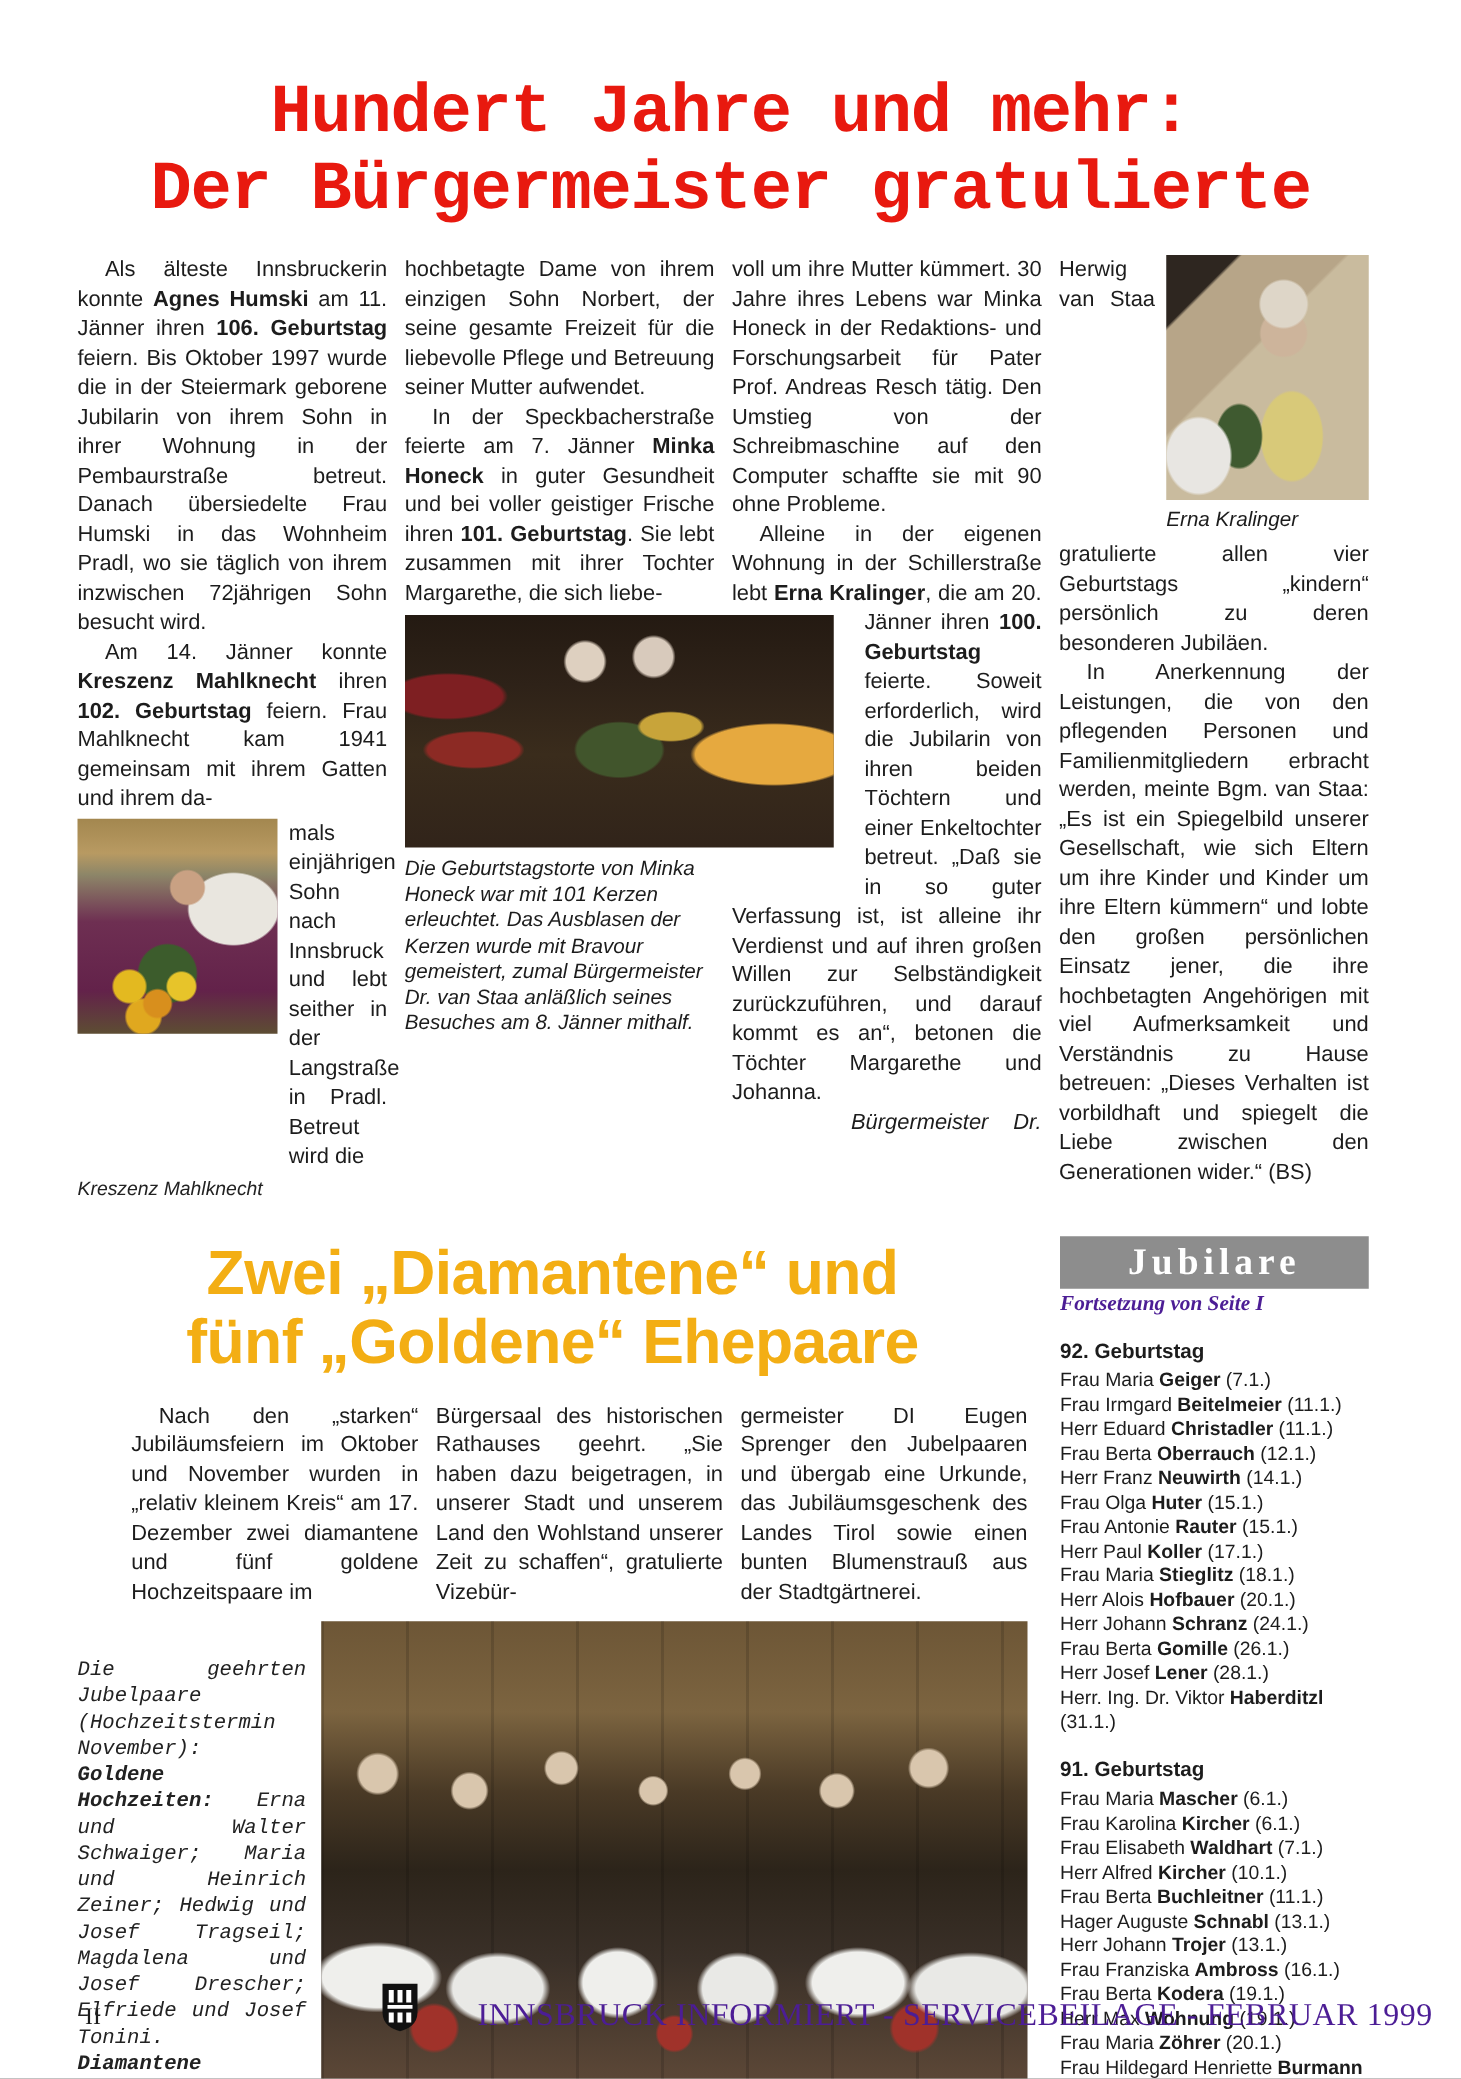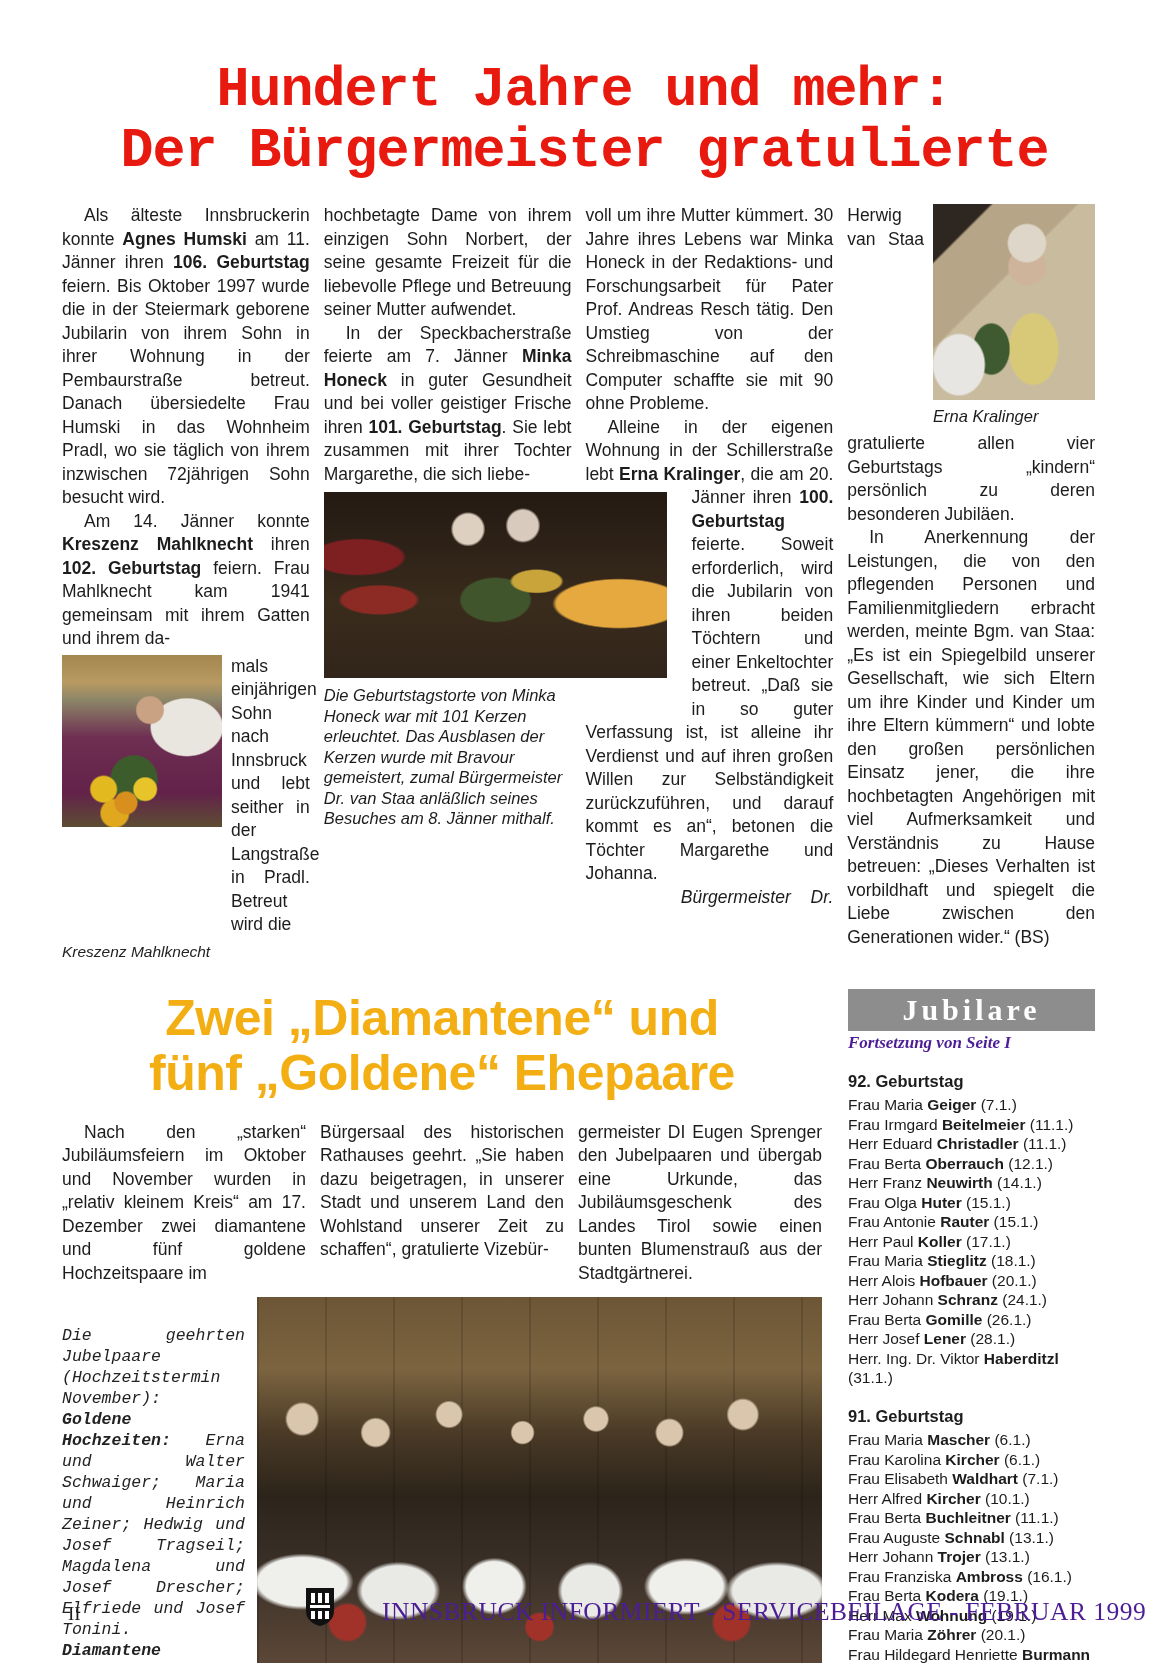--- a/index.html
+++ b/index.html
@@ -59,21 +59,21 @@
       radial-gradient(ellipse at 62% 74%, #d8c979 0 17%, transparent 18%),
       linear-gradient(135deg,#2e2620 0 16%,#b7a588 17% 40%,#c9bb9e 41% 100%);}
   .cap-erna{font-style:italic;font-size:16.5px;line-height:20px;margin-top:6px;text-align:left;}
   .p-bgm{word-spacing:15px;padding-left:36px;text-align:right;font-style:italic;}
 
   
   .a2{display:flex;gap:26px;margin:28px 74px 0 62px;}
   .a2-main{width:760px;flex:0 0 auto;}
   .headline-yellow{text-align:center;color:#f3ae14;font-size:50px;line-height:55px;
                    font-weight:bold;letter-spacing:-0.5px;margin:2px 0 20px 0;}
-  .a2-cols{display:flex;gap:14px;}
+  .a2-cols{display:flex;gap:14px;margin-left:43px;}
   .a2-cols .col{flex:1 1 0;font-size:17.5px;line-height:23.5px;text-align:justify;min-width:0;}
   .a2-photo-row{display:flex;gap:12px;margin-top:12px;}
   .a2-caption{width:183px;flex:0 0 auto;font-style:italic;font-size:16.5px;line-height:21px;
               padding-top:28px;text-align:justify;color:#222;}
   .a2-caption p{margin:0;font-family:Liberation Mono, monospace;}
   .credit{text-align:right;margin-top:2px;}
   .photo-group{flex:1 1 0;height:452px;
     background:
       radial-gradient(circle at 8% 27%, #d9c6ad 0 2.4%, transparent 2.8%),
       radial-gradient(circle at 21% 30%, #d9c6ad 0 2.4%, transparent 2.8%),
@@ -208,21 +208,21 @@
           </div>
       </div>
       <div class="jub-group">
         <div class="jub-heading">91. Geburtstag</div>
         <div>
             <div class="jub-entry"><span>Frau Maria </span><span class="b">Mascher</span><span> (6.1.)</span></div>
             <div class="jub-entry"><span>Frau Karolina </span><span class="b">Kircher</span><span> (6.1.)</span></div>
             <div class="jub-entry"><span>Frau Elisabeth </span><span class="b">Waldhart</span><span> (7.1.)</span></div>
             <div class="jub-entry"><span>Herr Alfred </span><span class="b">Kircher</span><span> (10.1.)</span></div>
             <div class="jub-entry"><span>Frau Berta </span><span class="b">Buchleitner</span><span> (11.1.)</span></div>
-            <div class="jub-entry"><span>Frau Auguste </span><span class="b">Schnabl</span><span> (13.1.)</span></div>
+            <div class="jub-entry"><span>Hager Auguste </span><span class="b">Schnabl</span><span> (13.1.)</span></div>
             <div class="jub-entry"><span>Herr Johann </span><span class="b">Trojer</span><span> (13.1.)</span></div>
             <div class="jub-entry"><span>Frau Franziska </span><span class="b">Ambross</span><span> (16.1.)</span></div>
             <div class="jub-entry"><span>Frau Berta </span><span class="b">Kodera</span><span> (19.1.)</span></div>
             <div class="jub-entry"><span>Herr Max </span><span class="b">Wohnung</span><span> (19.1.)</span></div>
             <div class="jub-entry"><span>Frau Maria </span><span class="b">Zöhrer</span><span> (20.1.)</span></div>
             <div class="jub-entry"><span>Frau Hildegard Henriette </span><span class="b">Burmann</span></div>
           </div>
       </div>
     </aside>
 

